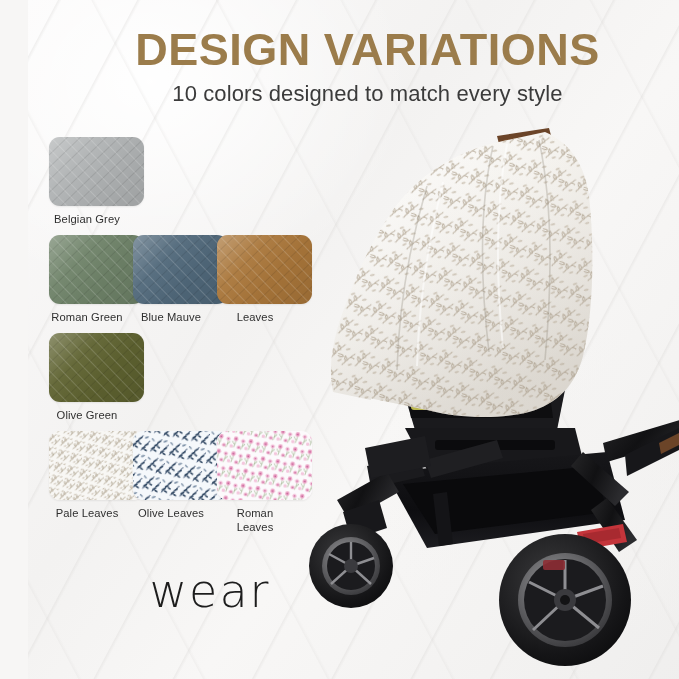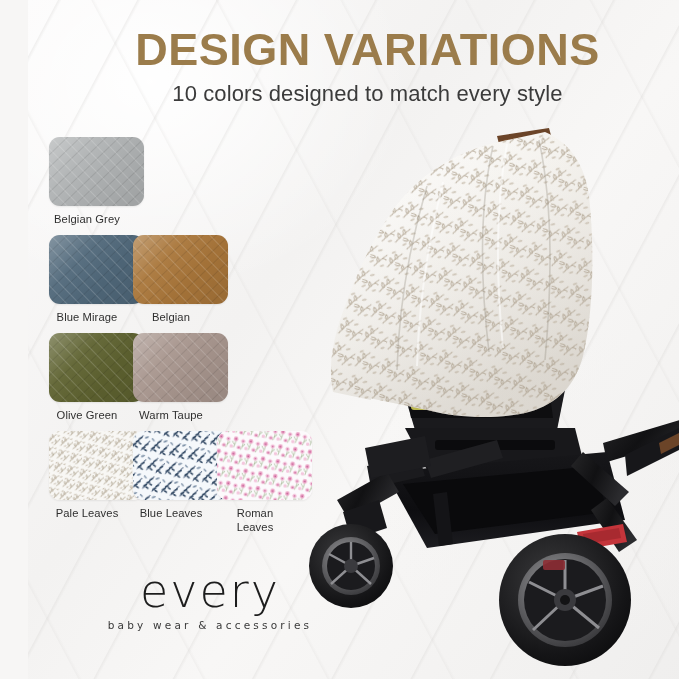--- a/index.html
+++ b/index.html
@@ -374,37 +374,37 @@
 
     <div class="swatch-row">
       <div class="swatch-cell">
         <div class="swatch-chip weave" style="background-color:#b0b3b4"></div>
         <div class="swatch-label">Belgian Grey</div>
       </div>
     </div>
 
     <div class="swatch-row">
       <div class="swatch-cell">
+        <div class="swatch-chip weave" style="background-color:#6e8268"></div>
+        <div class="swatch-label">Roman Green</div>
+      </div>
+      <div class="swatch-cell">
         <div class="swatch-chip weave" style="background-color:#50687a"></div>
-        <div class="swatch-label">Blue Mirage</div>
+        <div class="swatch-label">Blue Mauve</div>
       </div>
       <div class="swatch-cell">
         <div class="swatch-chip weave" style="background-color:#a9763a"></div>
-        <div class="swatch-label">Belgian</div>
+        <div class="swatch-label">Leaves</div>
       </div>
     </div>
 
     <div class="swatch-row">
       <div class="swatch-cell">
         <div class="swatch-chip weave" style="background-color:#5e6230"></div>
         <div class="swatch-label">Olive Green</div>
-      </div>
-      <div class="swatch-cell">
-        <div class="swatch-chip weave" style="background-color:#a8968e"></div>
-        <div class="swatch-label">Warm Taupe</div>
       </div>
     </div>
 
     <div class="swatch-row">
 
       <div class="swatch-cell">
         <div class="swatch-chip print-chip" style="background-color:#f7f6f3">
           <svg class="leafsvg" viewBox="0 0 95 69" preserveAspectRatio="none" aria-hidden="true">
             <defs>
               <pattern id="pBeige" width="13" height="13" patternUnits="userSpaceOnUse" patternTransform="rotate(15)">
@@ -451,21 +451,21 @@
                 <g fill="#5f7792" opacity="0.8">
                   <ellipse cx="15" cy="3.4" rx="2.2" ry="0.9" transform="rotate(-28 15 3.4)"></ellipse>
                   <ellipse cx="2.6" cy="4.4" rx="2" ry="0.8" transform="rotate(32 2.6 4.4)"></ellipse>
                 </g>
               </pattern>
             </defs>
             <rect width="95" height="69" fill="#f5f8fb"></rect>
             <rect width="95" height="69" fill="url(#pBlue)"></rect>
           </svg>
         </div>
-        <div class="swatch-label">Blue Leaves</div>
+        <div class="swatch-label">Olive Leaves</div>
       </div>
 
       <div class="swatch-cell">
         <div class="swatch-chip print-chip" style="background-color:#fbf8fb">
           <svg class="leafsvg" viewBox="0 0 95 69" preserveAspectRatio="none" aria-hidden="true">
             <defs>
               <pattern id="pPink" width="15" height="15" patternUnits="userSpaceOnUse" patternTransform="rotate(10)">
                 <g stroke="#9db38c" stroke-width="0.7" fill="none" stroke-linecap="round">
                   <path d="M4 13 C5 10, 5.4 8, 5.2 6"></path>
                   <path d="M11.5 14 C12.5 11.5, 13 9.5, 12.8 7.5"></path>
@@ -487,17 +487,16 @@
             <rect width="95" height="69" fill="url(#pPink)"></rect>
           </svg>
         </div>
         <div class="swatch-label">Roman Leaves</div>
       </div>
 
     </div>
   </div>
 
   <div class="logo-block">
-    <div class="logo-word">every</div>
-    <div class="logo-tag">baby wear &amp; accessories</div>
+    <div class="logo-word">wear</div>
   </div>
 
 </div>
 
 </body></html>

